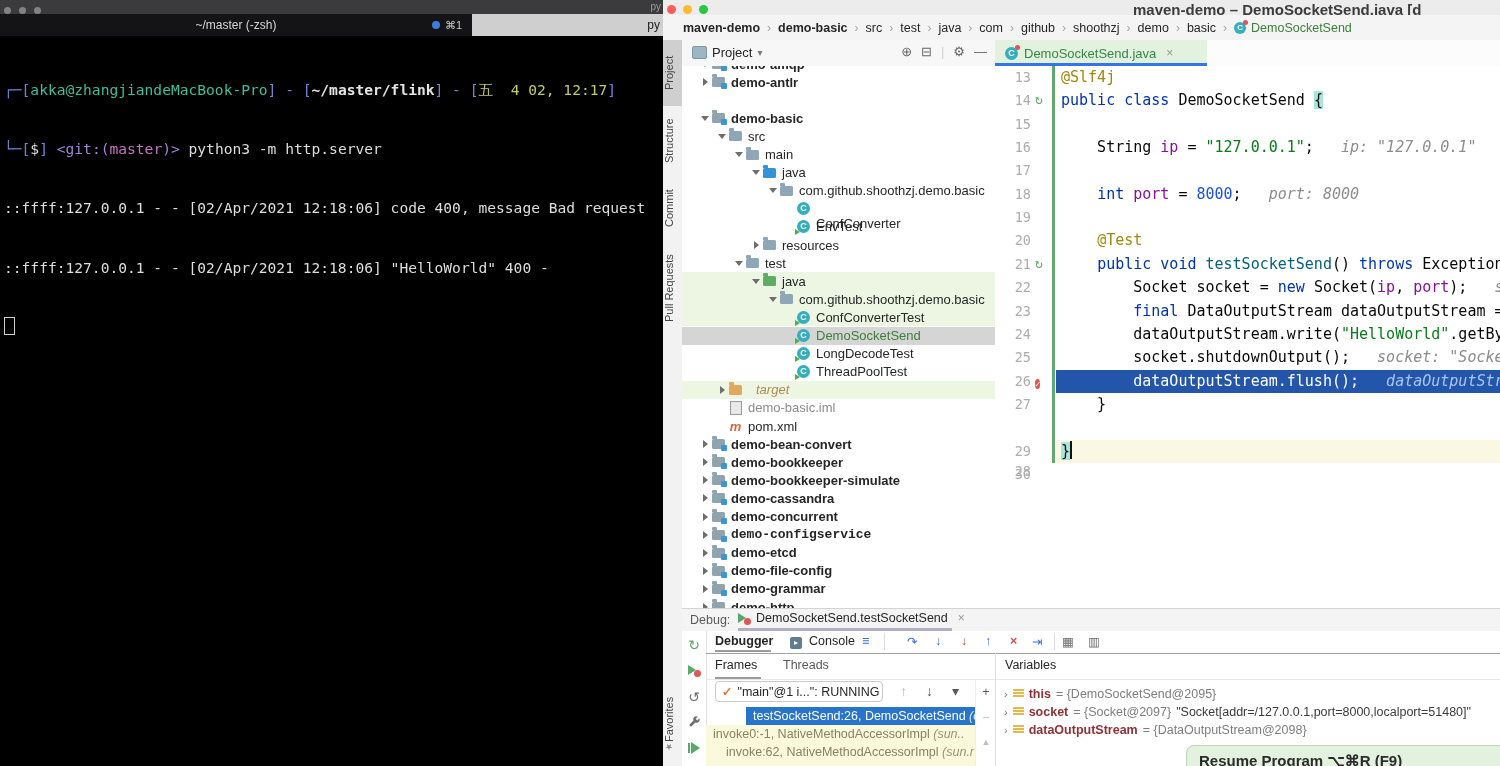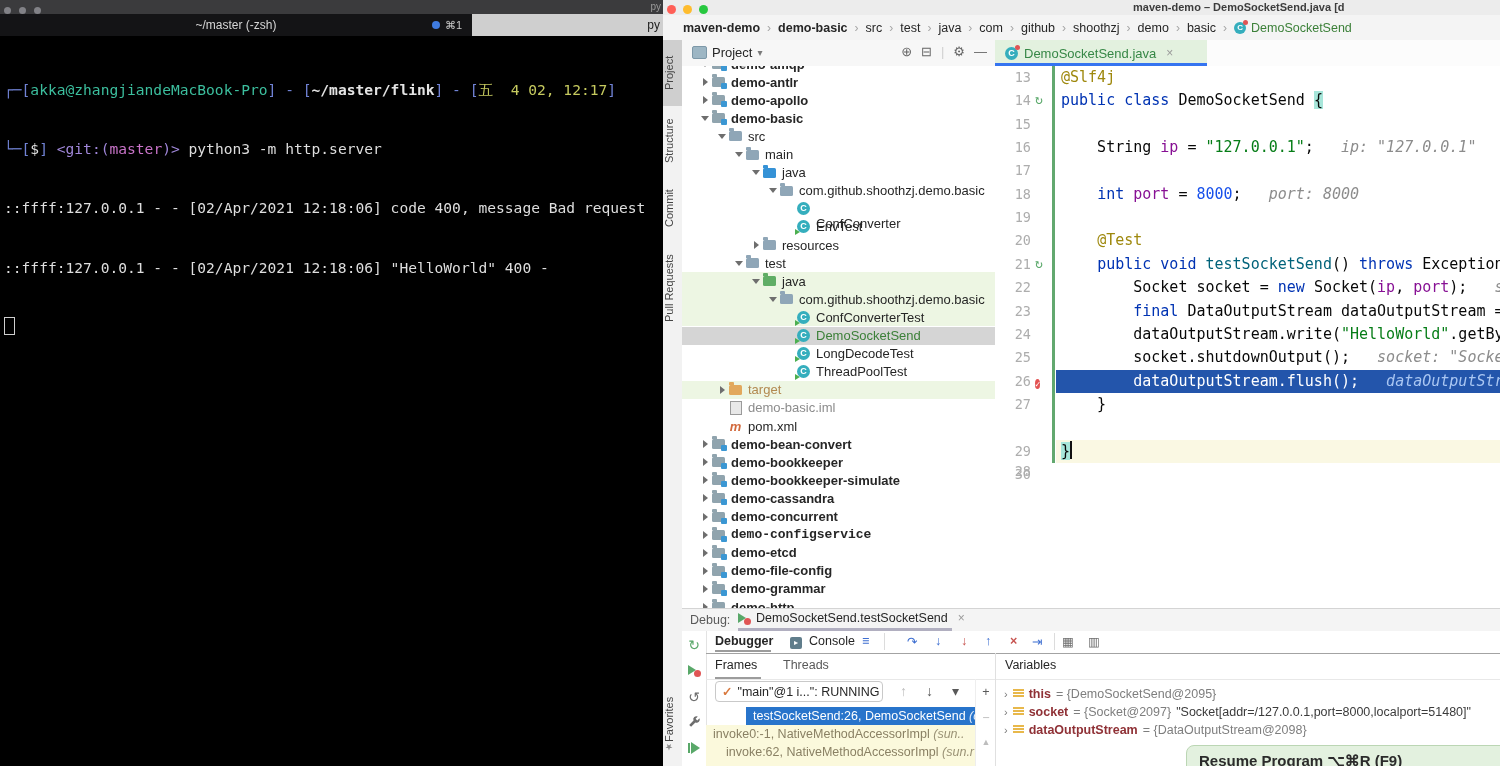--- a/index.html
+++ b/index.html
@@ -18,21 +18,21 @@
   .term-tab-inactive{left:472px;top:0;width:191px;height:22px;background:#cfcfcf;color:#202020;font-size:12px;line-height:22px;text-align:right;padding-right:3px;box-sizing:border-box;}
   .term-body{left:4px;top:40px;width:659px;font-family:"DejaVu Sans Mono",monospace;font-size:14.6px;line-height:19.8px;white-space:pre;color:#dedede;}
   .t-blue{color:#7183d6}.t-teal{color:#3cbf9e}.t-wht{color:#e4e4e4;font-weight:bold}
   .t-yel{color:#c6ca5f}.t-pur{color:#9f86d8}.t-mag{color:#c873c8}.t-pln{color:#dedede}
   .t-cursor{display:inline-block;width:9px;height:16px;border:1px solid #cfcfcf;vertical-align:-3px;}
   
   .idea{left:663px;top:0;width:837px;height:766px;background:#fff;overflow:hidden;}
   .titlebar{left:0;top:0;width:837px;height:15px;background:#ececec;border-bottom:1px solid #d8d8d8;}
   .light{width:9px;height:9px;border-radius:50%;display:inline-block;margin:3px 3px 0 4px;}
   .l-red{background:#ff5f57}.l-yel{background:#febc2e}.l-grn{background:#28c840}
-  .win-title{left:470px;top:1px;font-size:11px;font-weight:bold;color:#3c3c3c;white-space:nowrap;}
+  .win-title{left:470px;top:1px;font-size:15px;font-weight:bold;color:#3c3c3c;white-space:nowrap;}
   .breadcrumbs{left:20px;top:15px;width:817px;height:25px;background:#f4f4f4;font-size:12.5px;color:#262626;display:flex;align-items:center;white-space:nowrap;}
   .crumb-sep{color:#a6a6a6;margin:0 7px;font-size:12px;}
   .crumb-b{font-weight:bold}
   .crumb-last{color:#3c8039;}
   .bc-bg{left:0;top:15px;width:837px;height:25px;background:#f4f4f4;border-bottom:1px solid #dedede;}
   
   .stripe{left:0;top:40px;width:19px;height:726px;background:#f2f2f2;border-right:1px solid #d9d9d9;}
   .stripe-item{position:absolute;left:0;width:19px;writing-mode:vertical-rl;transform:rotate(180deg);
                font-size:11px;color:#454545;text-align:center;padding:4px 0;}
   .stripe-sel{background:#cfcfcf;}
@@ -216,31 +216,20 @@
           <span style="margin-left: 18px; width: 10px; display: inline-flex; justify-content: center;">
             <span class="tri-r"></span>
           </span>
           <span style="width: 17px; display: inline-flex; justify-content: center; align-items: center;">
             <span class="fico f-mod">
               <span class="f-badge"></span>
             </span>
           </span>
           <span class="lbl-b " style="margin-left: 4px;">demo-antlr</span>
         </div>
-        <div class="trow" style="top: 25.2px;">
-          <span style="margin-left: 18px; width: 10px; display: inline-flex; justify-content: center;">
-            <span class="tri-r"></span>
-          </span>
-          <span style="width: 17px; display: inline-flex; justify-content: center; align-items: center;">
-            <span class="fico f-mod">
-              <span class="f-badge"></span>
-            </span>
-          </span>
-          <span class="lbl-b " style="margin-left: 4px;">demo-apollo</span>
-        </div>
         <div class="trow" style="top: 43.3px;">
           <span style="margin-left: 18px; width: 10px; display: inline-flex; justify-content: center;">
             <span class="tri-d"></span>
           </span>
           <span style="width: 17px; display: inline-flex; justify-content: center; align-items: center;">
             <span class="fico f-mod">
               <span class="f-badge"></span>
             </span>
           </span>
           <span class="lbl-b " style="margin-left: 4px;">demo-basic</span>
@@ -359,21 +348,21 @@
           </span>
           <span style="margin-left: 4px;">ThreadPoolTest</span>
         </div>
         <div class="trow rowbg-g" style="top: 314.8px;">
           <span style="margin-left: 35px; width: 10px; display: inline-flex; justify-content: center;">
             <span class="tri-r"></span>
           </span>
           <span style="width: 17px; display: inline-flex; justify-content: center; align-items: center;">
             <span class="fico f-tgt"></span>
           </span>
-          <span class="lbl-tan" style="margin-left: 4px;">target</span>
+          <span class="lbl-tan" style="margin-left: 12px; font-style: italic;">target</span>
         </div>
         <div class="trow" style="top: 332.9px;">
           <span style="margin-left: 35px; width: 10px; display: inline-flex; justify-content: center;"></span>
           <span style="width: 17px; display: inline-flex; justify-content: center; align-items: center;">
             <span class="imlico"></span>
           </span>
           <span class="lbl-grey" style="margin-left: 4px;">demo-basic.iml</span>
         </div>
         <div class="trow" style="top: 351px;">
           <span style="margin-left: 35px; width: 10px; display: inline-flex; justify-content: center;"></span>

